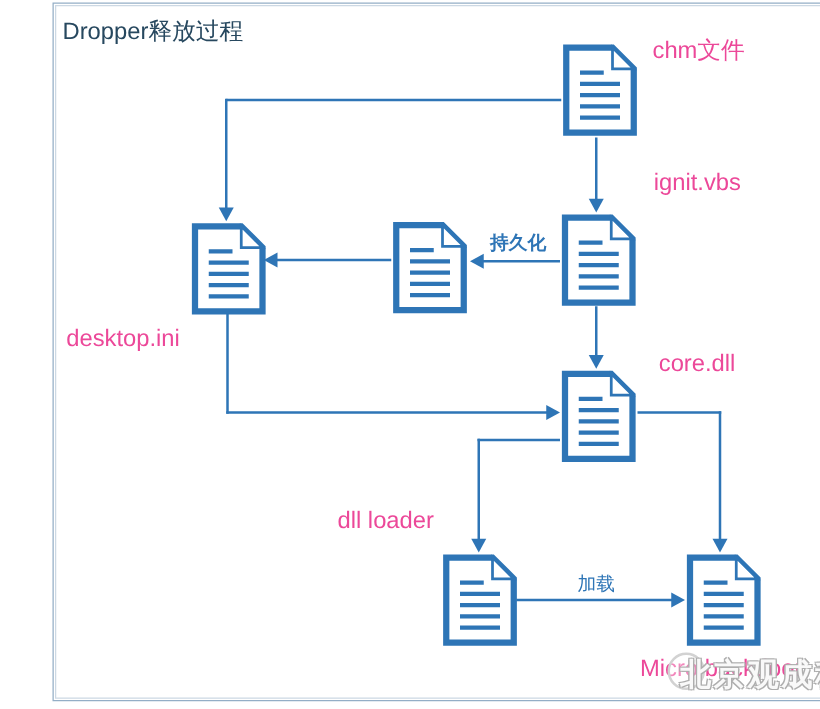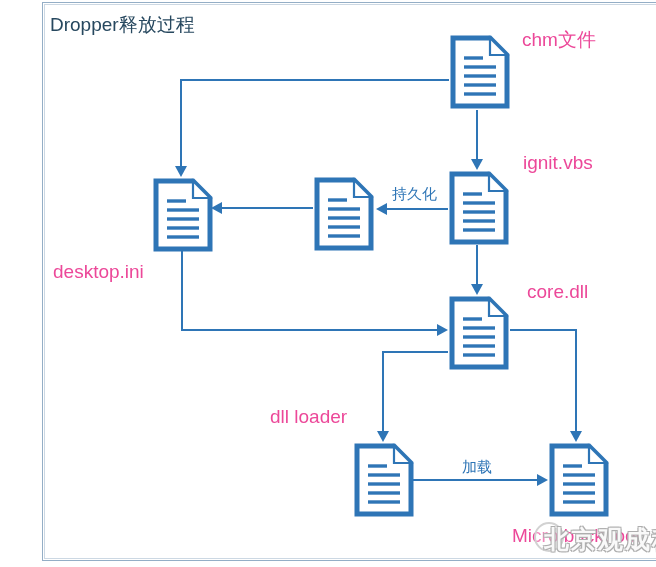--- a/index.html
+++ b/index.html
@@ -111,36 +111,36 @@
     <path d="M41 4 V21 H58 Z" fill="#ffffff" stroke="#2E75B6" stroke-width="2.2" stroke-linejoin="miter"></path>
     <line x1="15" y1="24" x2="34" y2="24" stroke="#2E75B6" stroke-width="3.4"></line>
     <line x1="15" y1="33" x2="47" y2="33" stroke="#2E75B6" stroke-width="3.4"></line>
     <line x1="15" y1="42" x2="47" y2="42" stroke="#2E75B6" stroke-width="3.4"></line>
     <line x1="15" y1="51" x2="47" y2="51" stroke="#2E75B6" stroke-width="3.4"></line>
     <line x1="15" y1="60" x2="47" y2="60" stroke="#2E75B6" stroke-width="3.4"></line>
   </svg>
 </div>
 
   <div class="nlabel" style="left:482px; top:27px;">chm文件</div>
-  <div class="nlabel" style="left:483px; top:152px;">ignit.vbs</div>
+  <div class="nlabel" style="left:483px; top:136px;">ignit.vbs</div>
   <div class="nlabel" style="left:13px;  top:261px;">desktop.ini</div>
   <div class="nlabel" style="left:487px; top:281px;">core.dll</div>
   <div class="nlabel" style="left:230px; top:406px;text-align:center;">dll loader</div>
   <div class="nlabel" style="left:472px; top:525px;">Micro backdoor</div>
 
   <div class="vl" style="left:436px; top:110px; height:50px;"></div>
   <div class="ah ah-down" style="left:431px; top:159px;"></div>
 
   <div class="hl" style="left:141px; top:79px; width:268px;"></div>
   <div class="vl" style="left:140px; top:79px; height:88px;"></div>
   <div class="ah ah-down" style="left:135px; top:166px;"></div>
 
   <div class="hl" style="left:346px; top:208px; width:62px;"></div>
   <div class="ah ah-left" style="left:336px; top:203px;"></div>
-  <div class="elabel" style="left:352px; top:185px;">持久化</div>
+  <div class="elabel" style="left:352px; top:185px;font-weight:bold;">持久化</div>
 
   <div class="hl" style="left:181px; top:207px; width:92px;"></div>
   <div class="ah ah-left" style="left:171px; top:202px;"></div>
 
   <div class="vl" style="left:436px; top:245px; height:40px;"></div>
   <div class="ah ah-down" style="left:431px; top:284px;"></div>
 
   <div class="vl" style="left:141px; top:251px; height:80px;"></div>
   <div class="hl" style="left:141px; top:329px; width:257px;"></div>
   <div class="ah ah-right" style="left:397px; top:324px;"></div>

